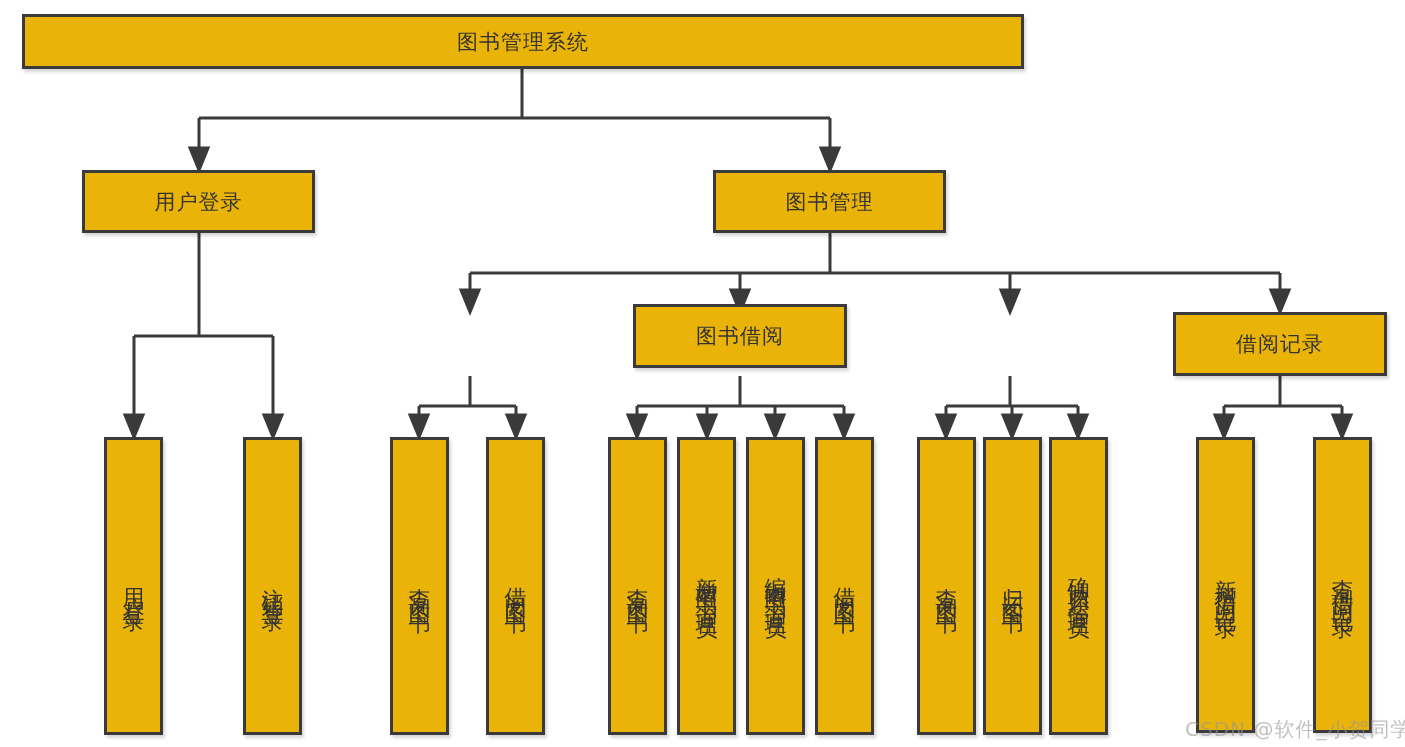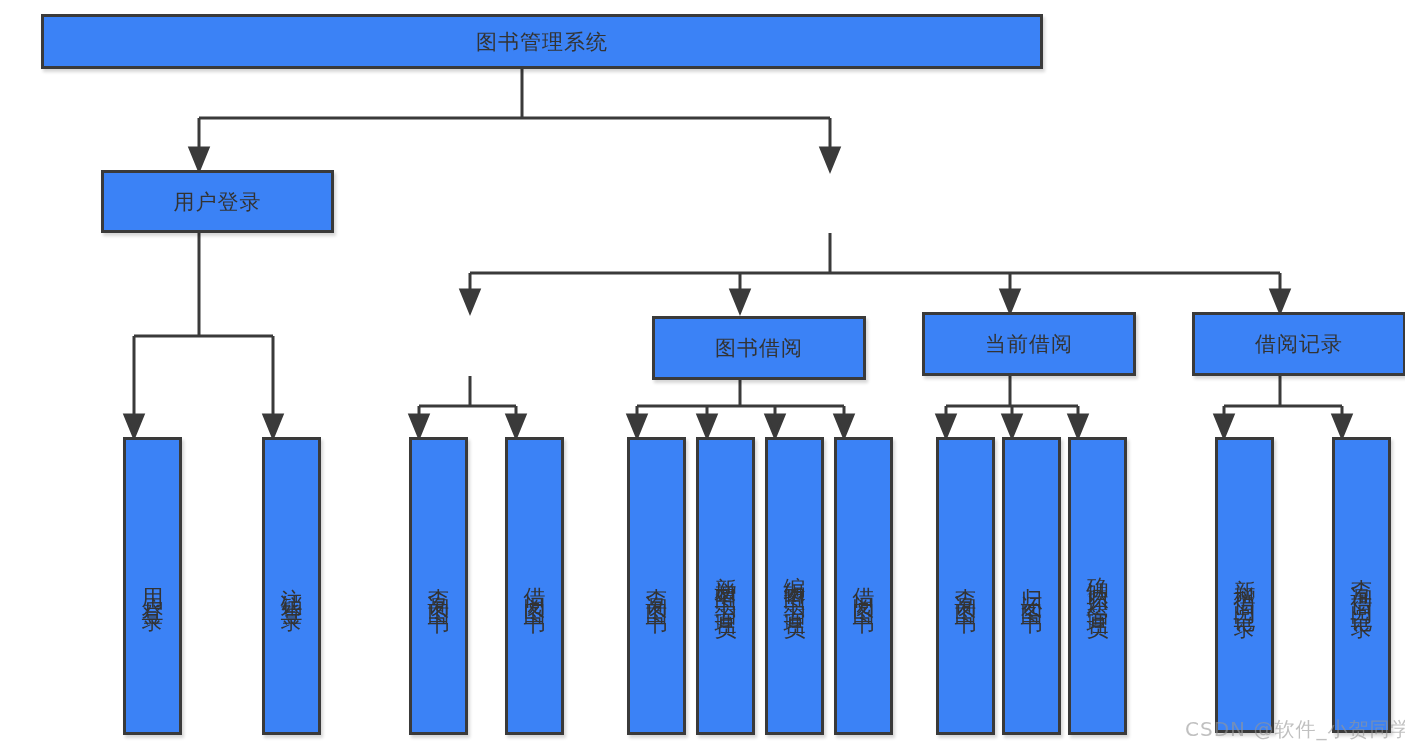--- a/index.html
+++ b/index.html
@@ -13,45 +13,44 @@
   }
   .connector-layer {
     position: absolute;
     left: 0; top: 0;
     width: 1405px; height: 747px;
     z-index: 1;
   }
   .node {
     position: absolute;
     box-sizing: border-box;
-    background: #3b82f6;
+    background: #eab308;
     border: 3px solid #3a3a3a;
     display: flex;
     align-items: center;
     justify-content: center;
     color: #333333;
     font-size: 21px;
     letter-spacing: 1px;
     z-index: 2;
     box-shadow: 2px 3px 3px rgba(0,0,0,0.16);
-    margin-left: 19px;
   }
   .vnode {
     writing-mode: vertical-rl;
     text-orientation: mixed;
     letter-spacing: 8px;
     line-height: 1.1;
     font-size: 22px;
   }
   
   .n-root  { left: 22px;   top: 14px;  width: 1002px; height: 55px; }
   .n-login { left: 82px;   top: 170px; width: 233px;  height: 63px; }
   .n-mgmt  { left: 713px;  top: 170px; width: 233px;  height: 63px; }
   .n-new   { left: 363px;  top: 312px; width: 214px;  height: 64px; }
-  .n-bor   { left: 633px;  top: 316px; width: 214px;  height: 64px; }
+  .n-bor   { left: 633px;  top: 304px; width: 214px;  height: 64px; }
   .n-cur   { left: 903px;  top: 312px; width: 214px;  height: 64px; }
   .n-rec   { left: 1173px; top: 312px; width: 214px;  height: 64px; }
   
   .leaf    { top: 437px; height: 298px; width: 59px; }
   .l0  { left: 104px;  }
   .l1  { left: 243px;  }
   .l2  { left: 390px;  }
   .l3  { left: 486px;  }
   .l4  { left: 608px;  }
   .l5  { left: 677px;  letter-spacing: 6px; }
@@ -124,23 +123,23 @@
     <g stroke="#3a3a3a" stroke-width="3" fill="#3a3a3a">
       <path fill="none" d="M1280 376 V406 M1224 406 H1342 M1224 406 V417 M1342 406 V417"></path>
       <polygon points="1215,415 1233,415 1224,437"></polygon>
       <polygon points="1333,415 1351,415 1342,437"></polygon>
     </g>
   </svg>
 
   <div class="node n-root">图书管理系统</div>
 
   <div class="node n-login">用户登录</div>
+  <div class="node n-mgmt">图书管理</div>
 
   <div class="node n-bor">图书借阅</div>
-  <div class="node n-cur">当前借阅</div>
   <div class="node n-rec">借阅记录</div>
 
   <div class="node vnode leaf l0">用户登录</div>
   <div class="node vnode leaf l1">注销登录</div>
   <div class="node vnode leaf l2">查询图书</div>
   <div class="node vnode leaf l3">借阅图书</div>
   <div class="node vnode leaf l4">查询图书</div>
   <div class="node vnode leaf l5">新增图书（管理员）</div>
   <div class="node vnode leaf l6">编辑图书（管理员）</div>
   <div class="node vnode leaf l7">借阅图书</div>

